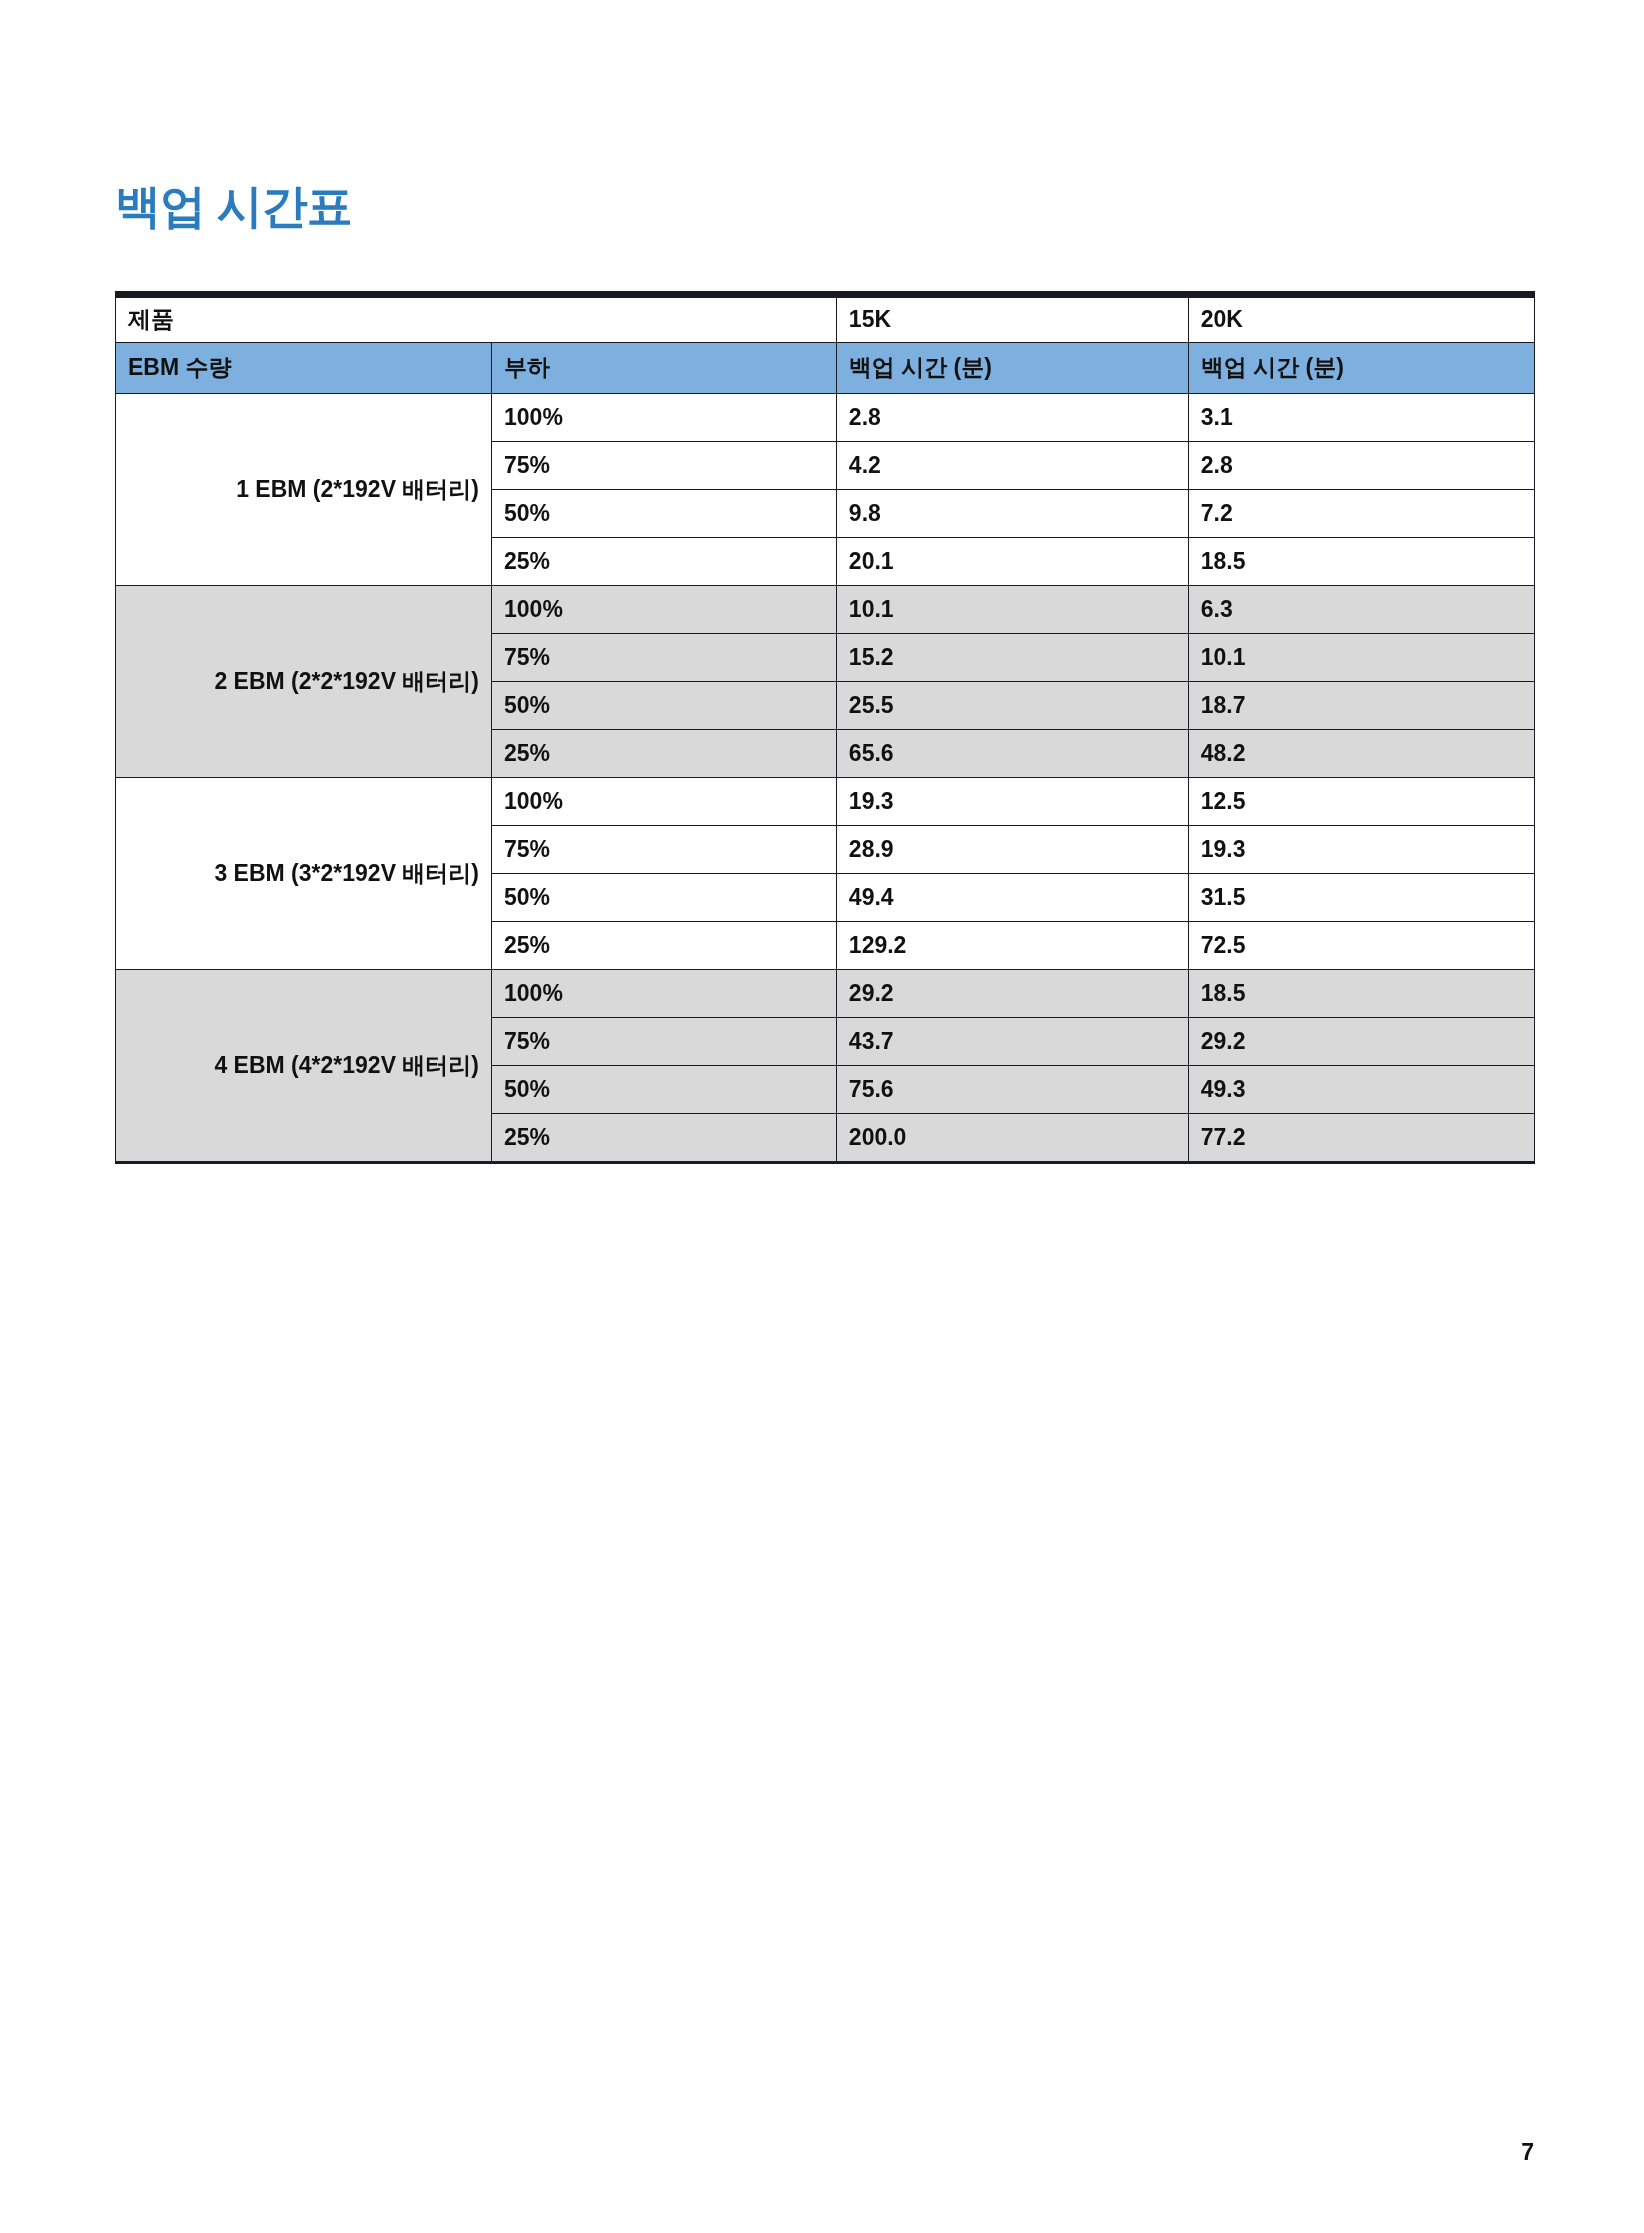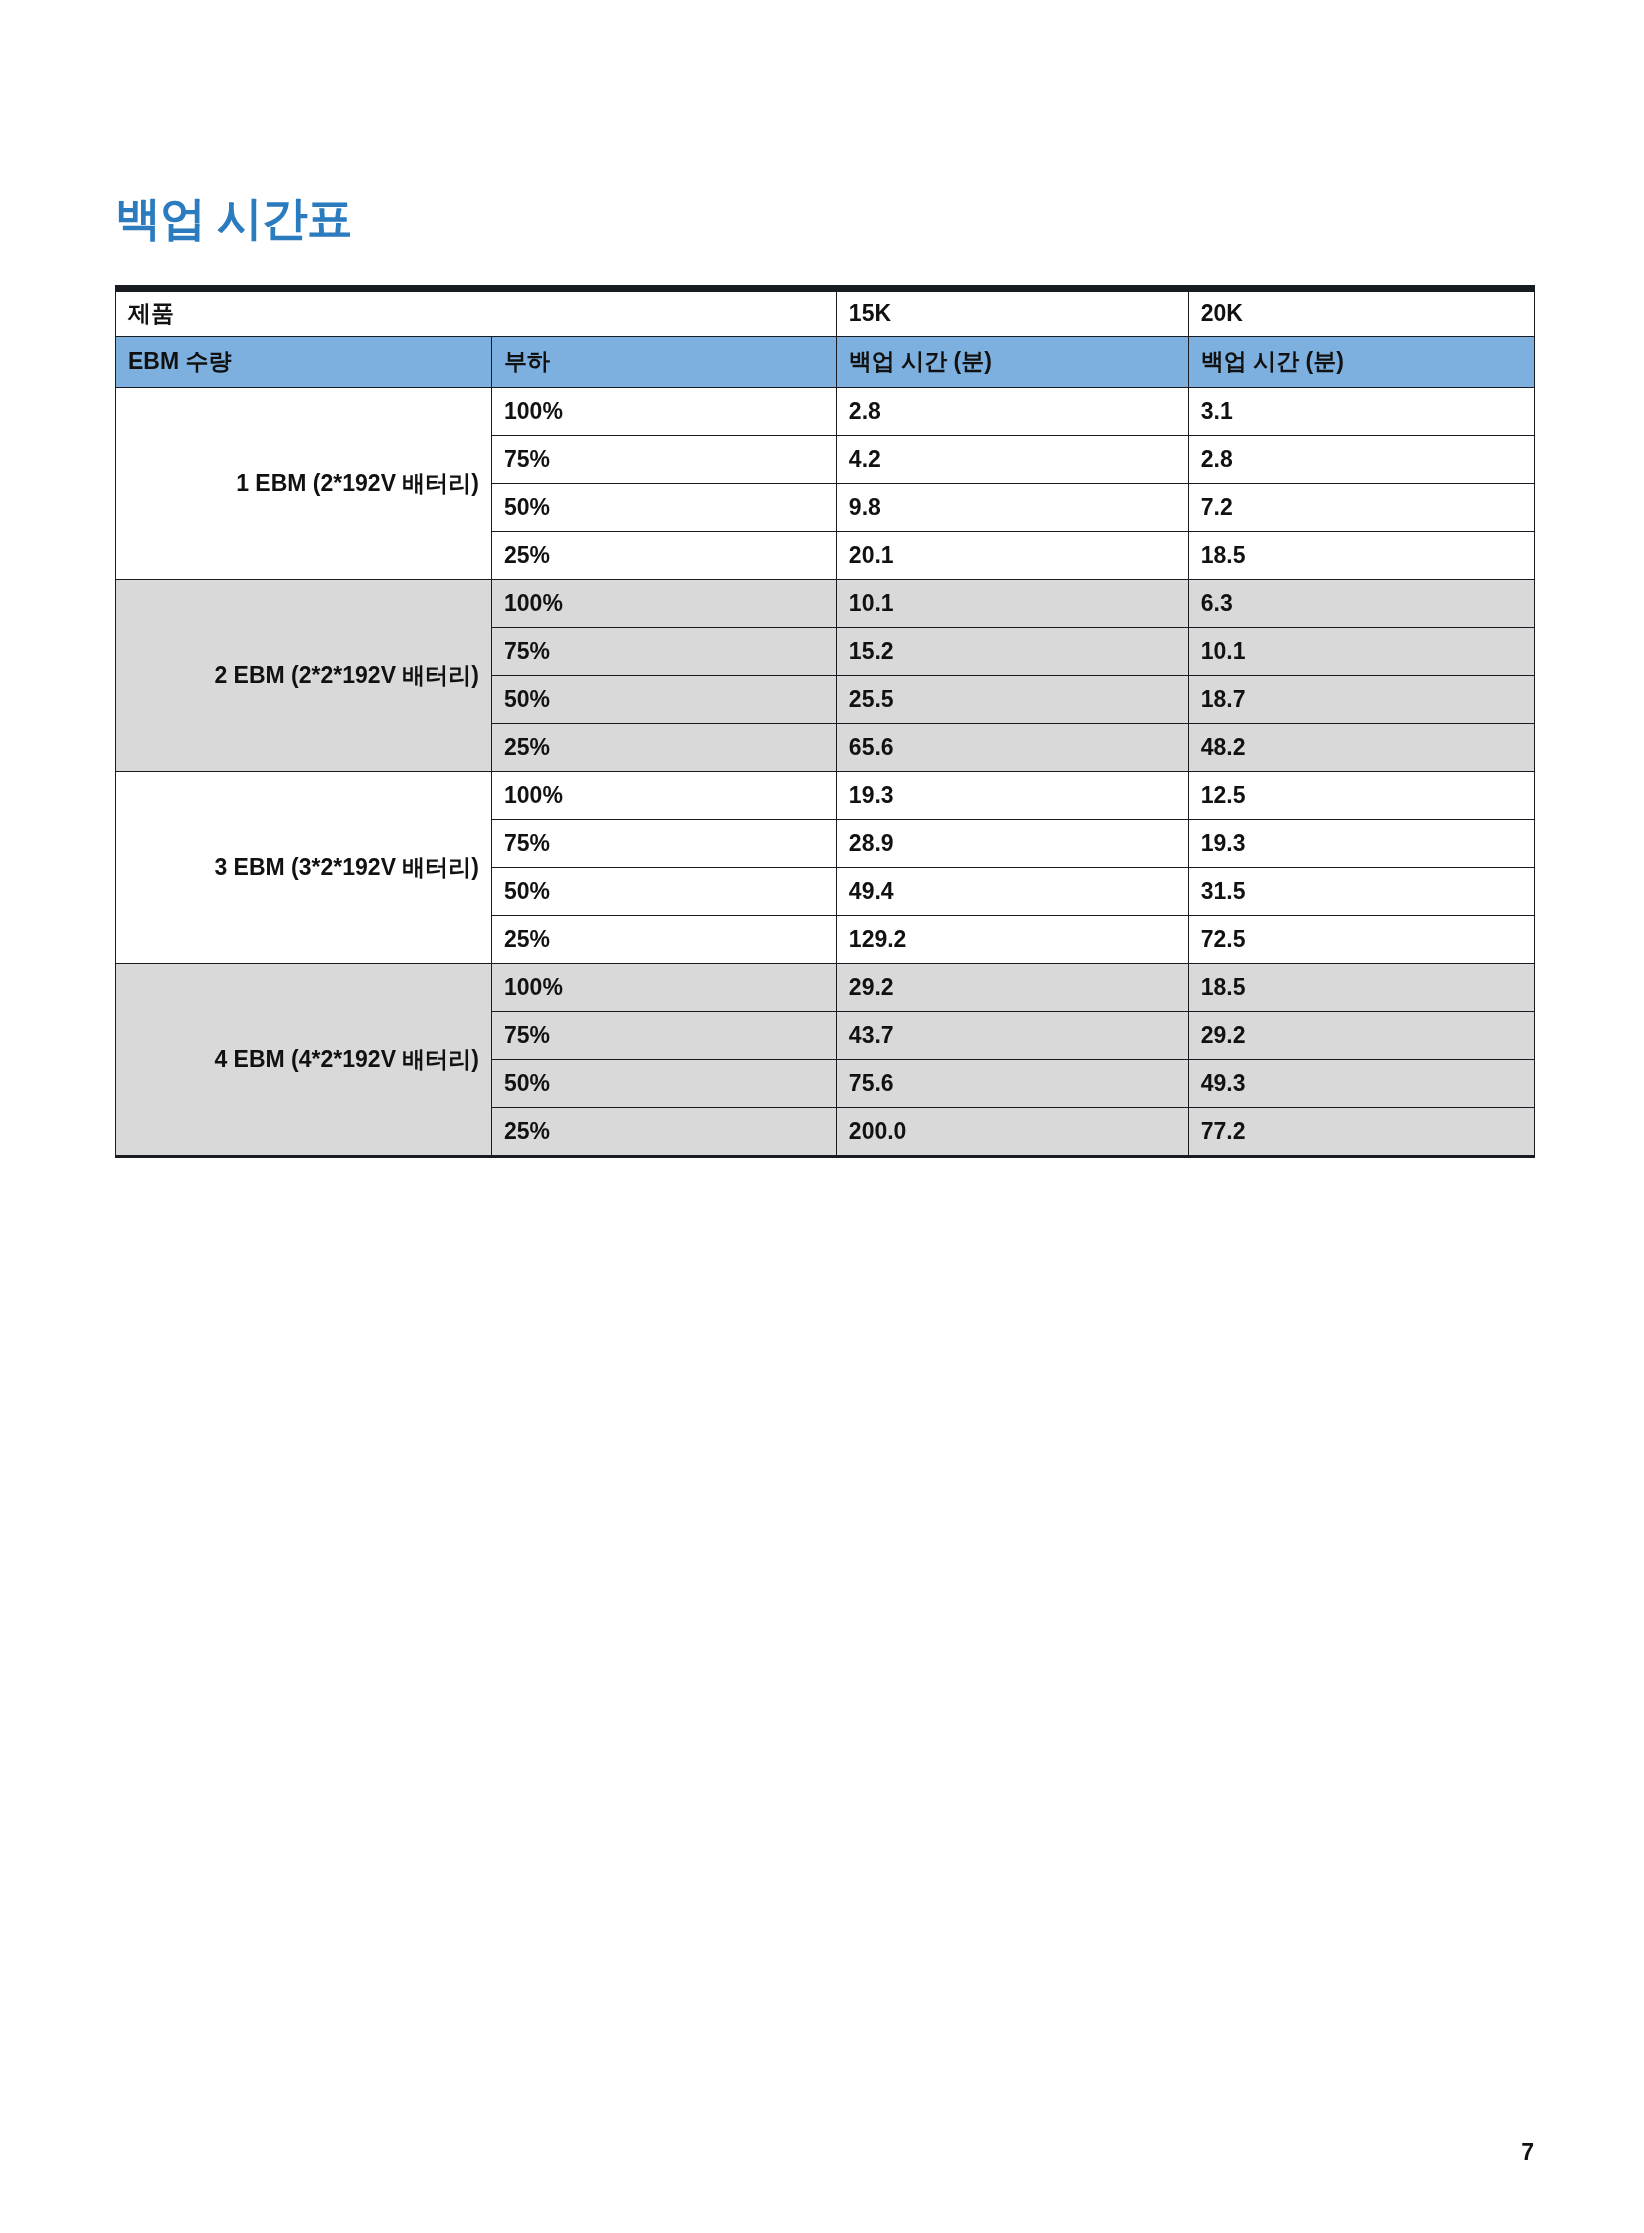--- a/index.html
+++ b/index.html
@@ -6,29 +6,29 @@
   .page {
     position:relative;
     width:1645px; height:2234px;
     background:#ffffff;
     font-family:"Liberation Sans","DejaVu Sans",sans-serif;
     color:#111111;
     overflow:hidden;
   }
   .title {
     position:absolute;
-    left:115px; top:188px;
+    left:115px; top:176px;
     font-size:46px;
     font-weight:bold;
     letter-spacing:-1px;
     color:var(--title-blue,#2b7cbf);
   }
   .table-wrap {
     position:absolute;
-    left:115px; top:285px;
+    left:115px; top:291px;
     width:1420px;
   }
   table.backup {
     width:100%;
     border-collapse:collapse;
     table-layout:fixed;
     border-top:7px solid var(--border-dark,#181b20);
     border-bottom:3px solid var(--border-dark,#181b20);
   }
   table.backup col.c1 { width:26.5%; }

